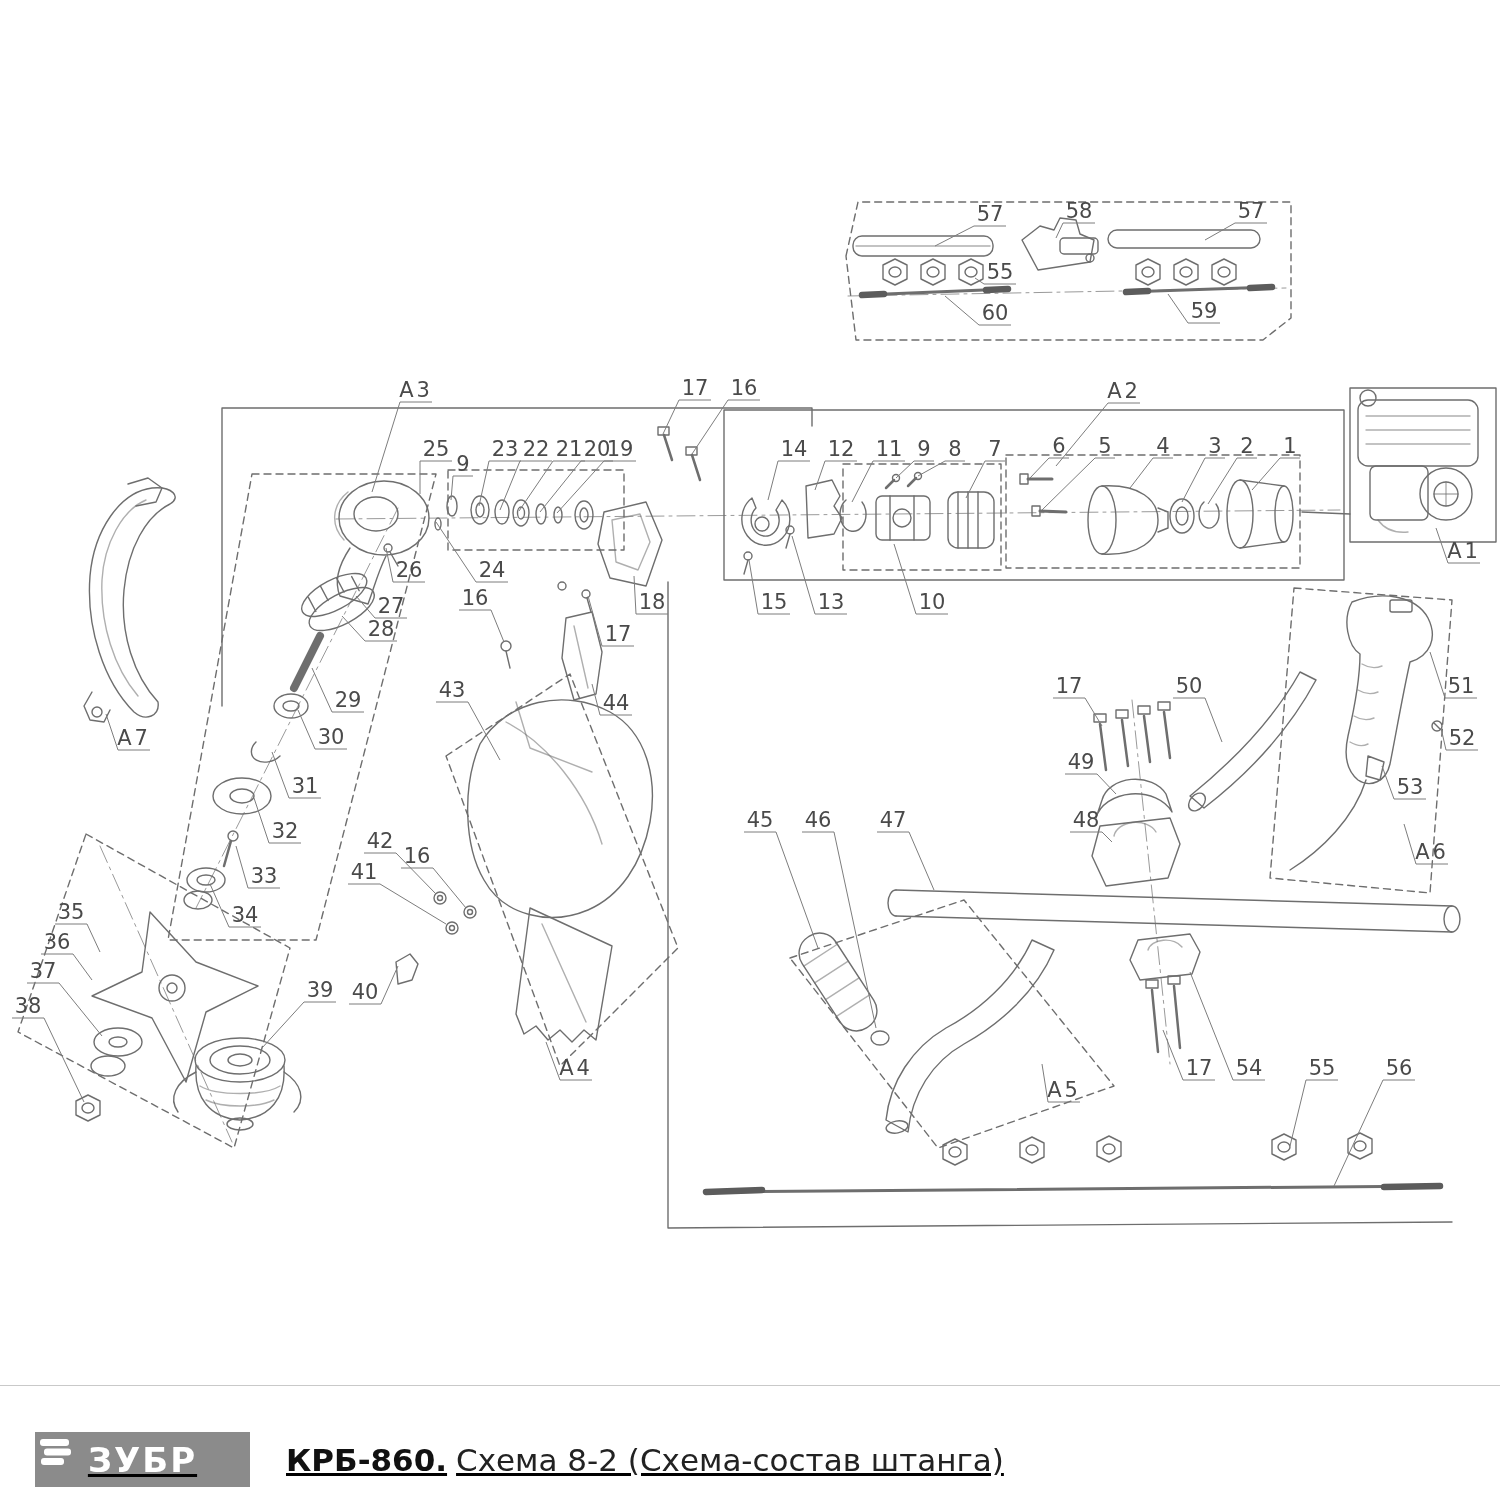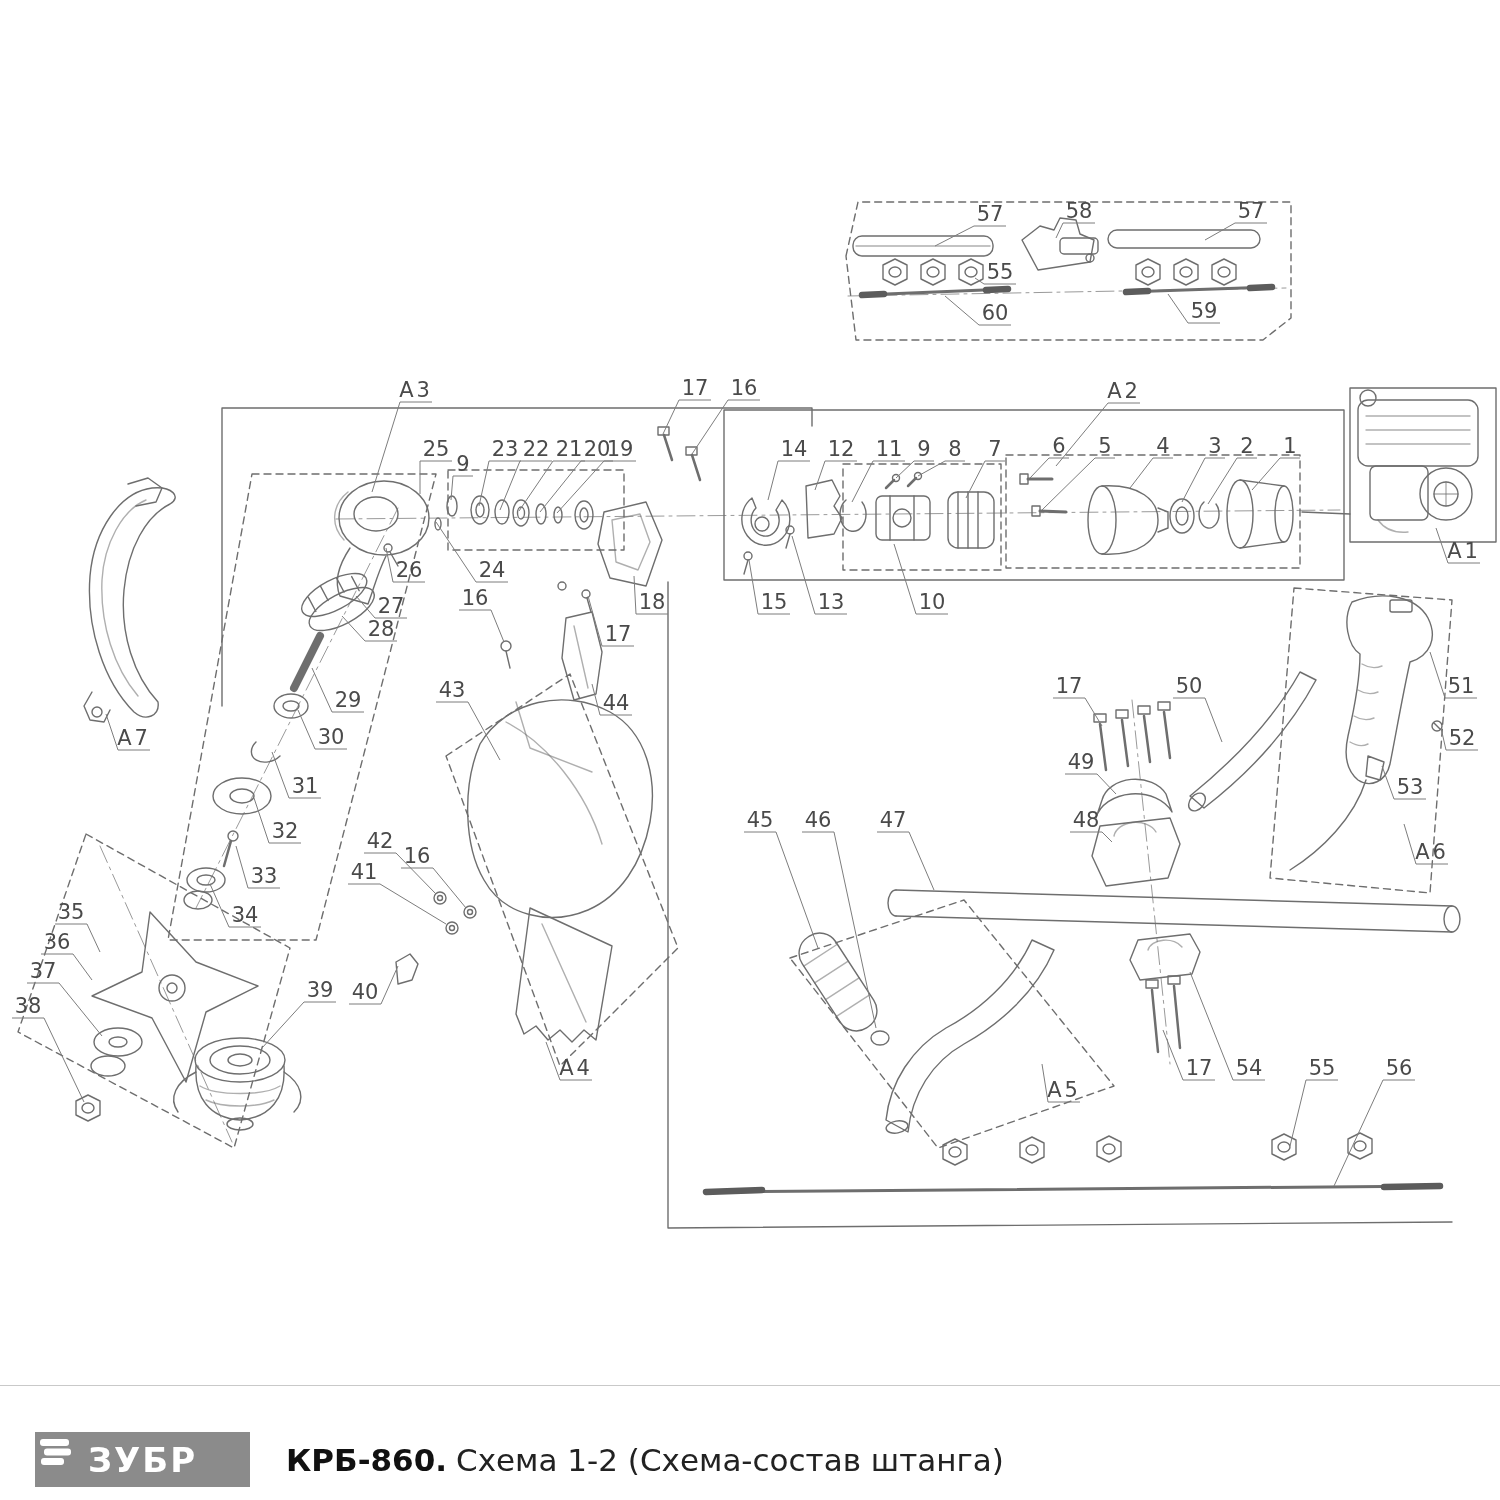--- a/index.html
+++ b/index.html
@@ -9,21 +9,21 @@
   .art{stroke:#6e6e6e;fill:none;stroke-width:1.4;stroke-linejoin:round;stroke-linecap:round;}
   .dash{stroke-dasharray:7 5;}
   .cl{stroke:#9a9a9a;stroke-width:1;stroke-dasharray:18 5 3 5;fill:none;}
   .thick{stroke-width:6.5;stroke:#5c5c5c;}
   .lt{opacity:.55;}
   .leader{stroke:#7d7d7d;stroke-width:1;fill:none;}
   text.callout{font-family:"DejaVu Sans",sans-serif;font-size:21px;fill:#4a4a4a;
                text-anchor:middle;stroke:none;}
   text.assembly{letter-spacing:3px;}
   .footer-rule{position:absolute;top:1385px;left:0;width:1500px;height:1px;background:#c9c9c9;}
-  .footer-row{position:absolute;top:1432px;left:35px;display:flex;align-items:center;gap:36px;}
+  .footer-row{position:absolute;top:1432px;left:35px;display:flex;align-items:center;gap:36px;text-decoration:underline;}
   .logo{width:215px;height:55px;background:#8b8b8b;color:#fff;display:flex;
         align-items:center;justify-content:center;gap:10px;}
   .logo-text{font-weight:bold;font-size:34px;letter-spacing:2px;}
   .doc-title{font-size:31px;color:#1a1a1a;white-space:nowrap;}
   .t-bold{font-weight:bold;color:#111;}
   .t-rest{font-weight:normal;color:#222;margin-left:9px;}
 </style>
 </head>
 <body>
 
@@ -540,17 +540,17 @@
     <svg width="40" height="40" viewBox="0 0 40 40">
       <g fill="#ffffff">
         <rect x="5" y="7" width="29" height="7" rx="3"></rect>
         <rect x="9" y="16.5" width="27" height="7" rx="3"></rect>
         <rect x="6" y="26" width="23" height="7" rx="3"></rect>
       </g>
     </svg>
     <span class="logo-text">ЗУБР</span>
   </div>
   <div class="doc-title">
-    <span class="t-bold">КРБ-860.</span><span class="t-rest">Схема 1-2 (Схема-состав штанга)</span>
+    <span class="t-bold">КРБ-860.</span><span class="t-rest">Схема 8-2 (Схема-состав штанга)</span>
   </div>
 </div>
 
 </div>
 
 </body></html>

